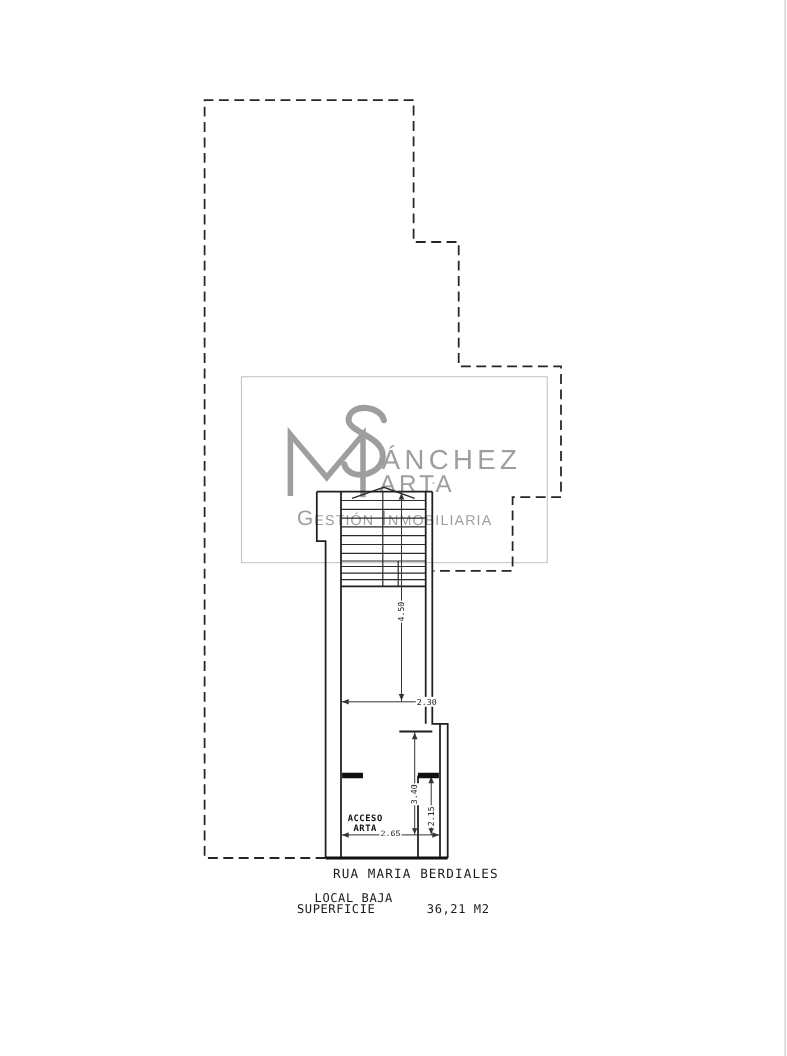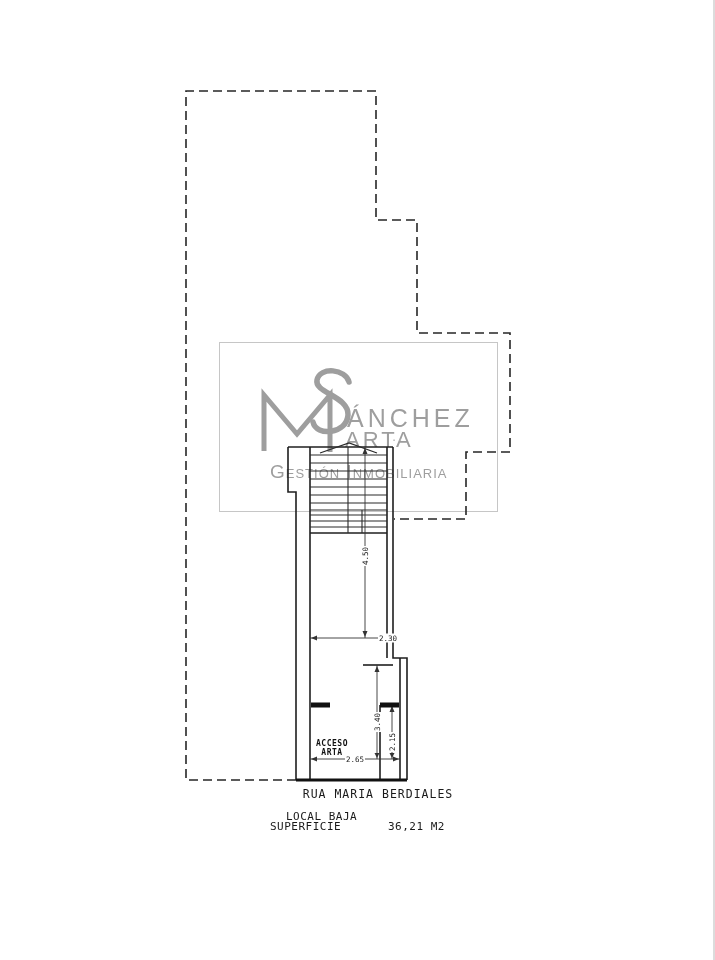--- a/index.html
+++ b/index.html
@@ -95,21 +95,21 @@
     <g fill="#111">
       <rect x="311" y="702.5" width="19" height="5"></rect>
       <rect x="380" y="702.5" width="19" height="5"></rect>
     </g>
   </svg>
 
   <div class="cad dim-label vert" style="left:365px;top:556px;">4.50</div>
   <div class="cad dim-label" style="left:352px;top:638px;margin-left:36px;">2.30</div>
   <div class="cad dim-label vert" style="left:377px;top:722px;">3.40</div>
   <div class="cad dim-label vert" style="left:392px;top:742px;">2.15</div>
-  <div class="cad dim-label" style="left:355px;top:759px;">2.65</div>
+  <div class="cad dim-label" style="left:355px;top:759px;font-family:Liberation Mono, monospace;">2.65</div>
 
   <div class="cad access-label" style="left:332px;top:748px;">
     <div>ACCESO</div>
     <div>ARTA</div>
   </div>
 
   <div class="cad street-label" style="left:378px;top:787px;">RUA MARIA BERDIALES</div>
 
   <div class="cad tb" style="left:286px;top:812px;">LOCAL BAJA</div>
   <div class="cad tb" style="left:270px;top:822px;">SUPERFICIE</div>

